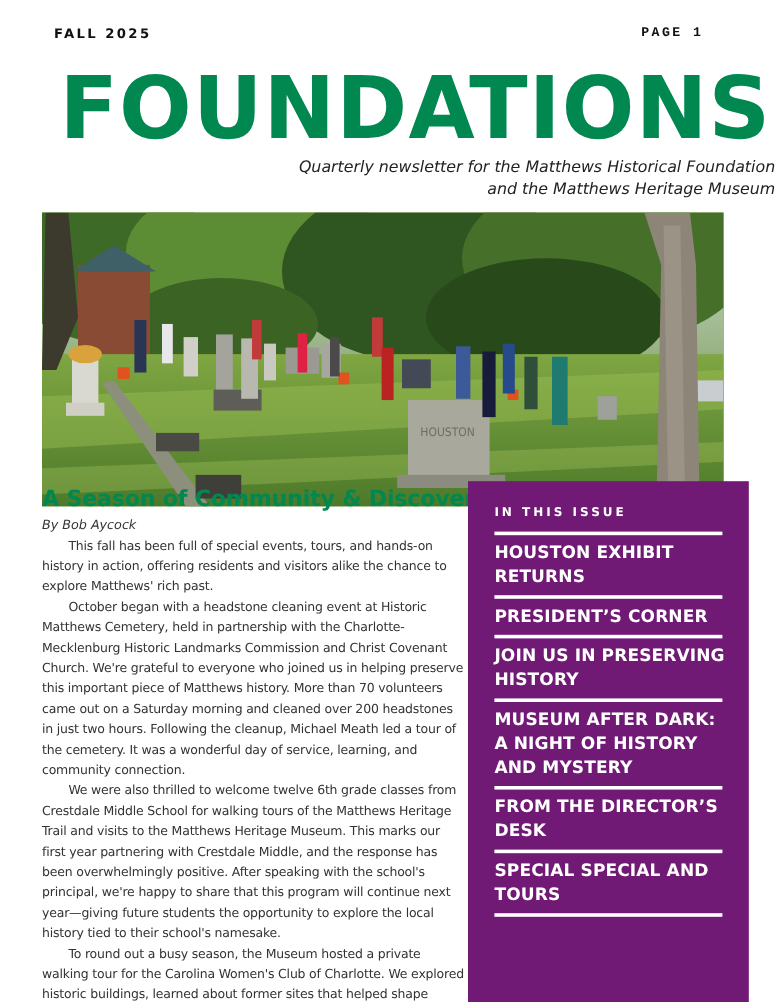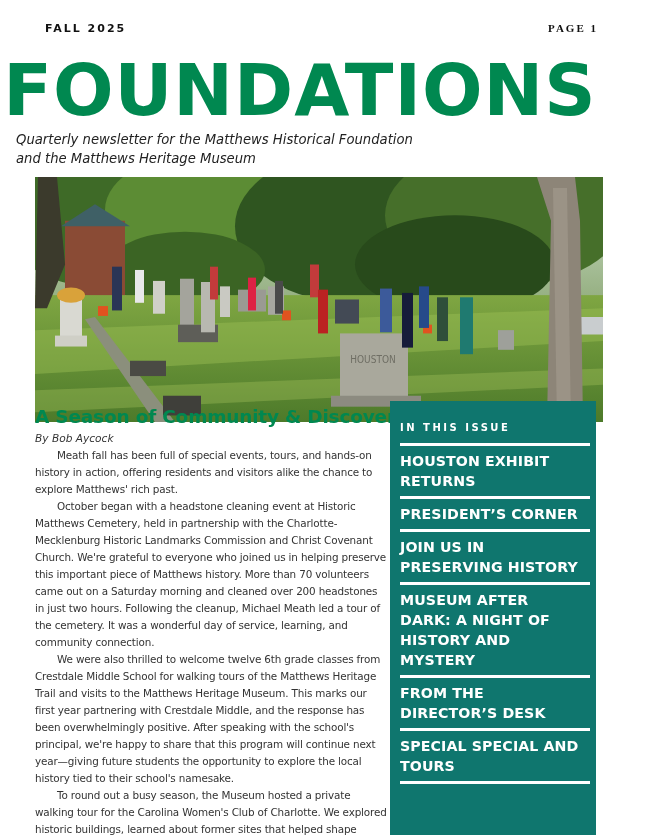--- a/index.html
+++ b/index.html
@@ -1,35 +1,35 @@
 <!DOCTYPE html>
 <html><head>
   <meta charset="utf-8">
   <style>
     * { box-sizing: border-box; margin: 0; padding: 0; }
     html, body { width: 646px; height: 835px; overflow: hidden; background: #ffffff; }
     body { position: relative; font-family: "DejaVu Sans", sans-serif; color: #333; }
 
     .topbar { position: absolute; top: 22px; left: 0; width: 646px; height: 16px; padding-left: 36px; }
     .season { position: absolute; left: 45px; top: 0; font-family: "DejaVu Sans", sans-serif; font-weight: 700; font-size: 11px; letter-spacing: 2px; color: #111; }
-    .pagenum { position: absolute; right: 48px; top: 0; font-family: Liberation Serif, serif; font-weight: 700; font-size: 11px; letter-spacing: 2px; color: #111; }
+    .pagenum { position: absolute; right: 60px; top: 0; font-family: Liberation Mono, monospace; font-weight: 700; font-size: 11px; letter-spacing: 2px; color: #111; }
 
-    .masthead { position: absolute; top: 52px; left: 0; width: 646px; text-align: left; }
+    .masthead { position: absolute; top: 52px; left: 0; width: 646px; text-align: right; }
     .title { font-family: "DejaVu Sans", sans-serif; font-weight: 700; font-size: 72px; line-height: 76px; color: #008850; letter-spacing: 1px; transform: scaleX(0.99); }
     .subtitle { margin-top: 2px; font-family: "DejaVu Sans", sans-serif; font-style: oblique; font-size: 13.2px; line-height: 19px; color: #222; font-weight: 300; margin-left: 16px; }
 
     .photo { position: absolute; left: 35px; top: 177px; width: 568px; height: 245px; overflow: hidden; background: #5f8a36; }
     .photo svg { display: block; width: 100%; height: 100%; }
 
     .article { position: absolute; left: 35px; top: 404px; width: 352px; }
     .article h2 { font-family: "DejaVu Sans", sans-serif; font-weight: 700; font-size: 18.5px; line-height: 26px; color: #008850; letter-spacing: -0.2px; white-space: nowrap; }
     .byline { font-family: "DejaVu Sans", sans-serif; font-style: oblique; font-size: 10.6px; line-height: 17px; color: #333; margin-top: 0; }
     .article p { font-family: "DejaVu Sans", sans-serif; font-size: 10.4px; line-height: 17px; color: #333; text-indent: 22px; letter-spacing: -0.15px; }
 
-    .sidebar { position: absolute; left: 390px; top: 401px; width: 206px; height: 434px; background: #0f766e; padding: 20px 12px 0 10px; }
+    .sidebar { position: absolute; left: 390px; top: 401px; width: 234px; height: 434px; background: #701a75; padding: 20px 12px 0 22px; }
     .sidebar-heading { font-family: "DejaVu Sans", sans-serif; font-weight: 700; font-size: 10px; letter-spacing: 2.5px; color: #ffffff; line-height: 14px; }
     .divider { height: 3px; background: #ffffff; margin-top: 8px; margin-bottom: 5px; width: 190px; }
     .toc-item { display: block; font-family: "DejaVu Sans", sans-serif; font-weight: 700; font-size: 14.2px; line-height: 20px; color: #ffffff; text-decoration: none; letter-spacing: 0.1px; cursor: pointer; }
     .toc-block .divider { margin-top: 5px; }
   </style>
 </head>
 <body>
 
 <div class="topbar">
   <span class="season">FALL 2025</span>
@@ -114,21 +114,21 @@
 
     <polygon points="502,0 540,0 545,40 548,224 512,224 516,40" fill="#8d8578"></polygon>
     <polygon points="518,10 532,10 536,224 522,224" fill="#a59d90" opacity="0.6"></polygon>
     <polygon points="3,0 22,0 30,80 12,120 0,120" fill="#3b3a2c"></polygon>
   </svg>
 </div>
 
 <div class="article">
   <h2>A Season of Community &amp; Discovery</h2>
   <div class="byline">By Bob Aycock</div>
-  <p>Meath fall has been full of special events, tours, and hands-on history in action, offering residents and visitors alike the chance to explore Matthews' rich past.</p>
+  <p>This fall has been full of special events, tours, and hands-on history in action, offering residents and visitors alike the chance to explore Matthews' rich past.</p>
   <p>October began with a headstone cleaning event at Historic Matthews Cemetery, held in partnership with the Charlotte-Mecklenburg Historic Landmarks Commission and Christ Covenant Church. We're grateful to everyone who joined us in helping preserve this important piece of Matthews history. More than 70 volunteers came out on a Saturday morning and cleaned over 200 headstones in just two hours. Following the cleanup, Michael Meath led a tour of the cemetery. It was a wonderful day of service, learning, and community connection.</p>
   <p>We were also thrilled to welcome twelve 6th grade classes from Crestdale Middle School for walking tours of the Matthews Heritage Trail and visits to the Matthews Heritage Museum. This marks our first year partnering with Crestdale Middle, and the response has been overwhelmingly positive. After speaking with the school's principal, we're happy to share that this program will continue next year—giving future students the opportunity to explore the local history tied to their school's namesake.</p>
   <p>To round out a busy season, the Museum hosted a private walking tour for the Carolina Women's Club of Charlotte. We explored historic buildings, learned about former sites that helped shape Matthews' early years, and enjoyed a stop at the Historic Reid House. It was a wonderful morning of discovery and conversation with an engaged and enthusiastic group.</p>
 </div>
 
 <nav class="sidebar">
   <div class="sidebar-heading">IN THIS ISSUE</div>
   <div class="divider"></div>
   <div class="toc-block">
     <a class="toc-item">HOUSTON EXHIBIT RETURNS</a>

